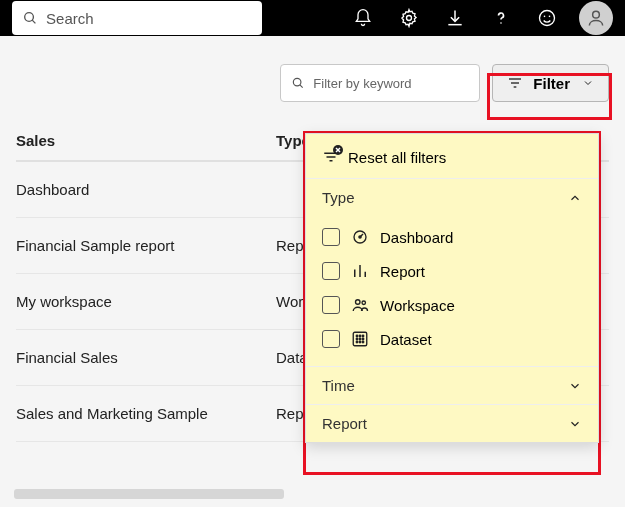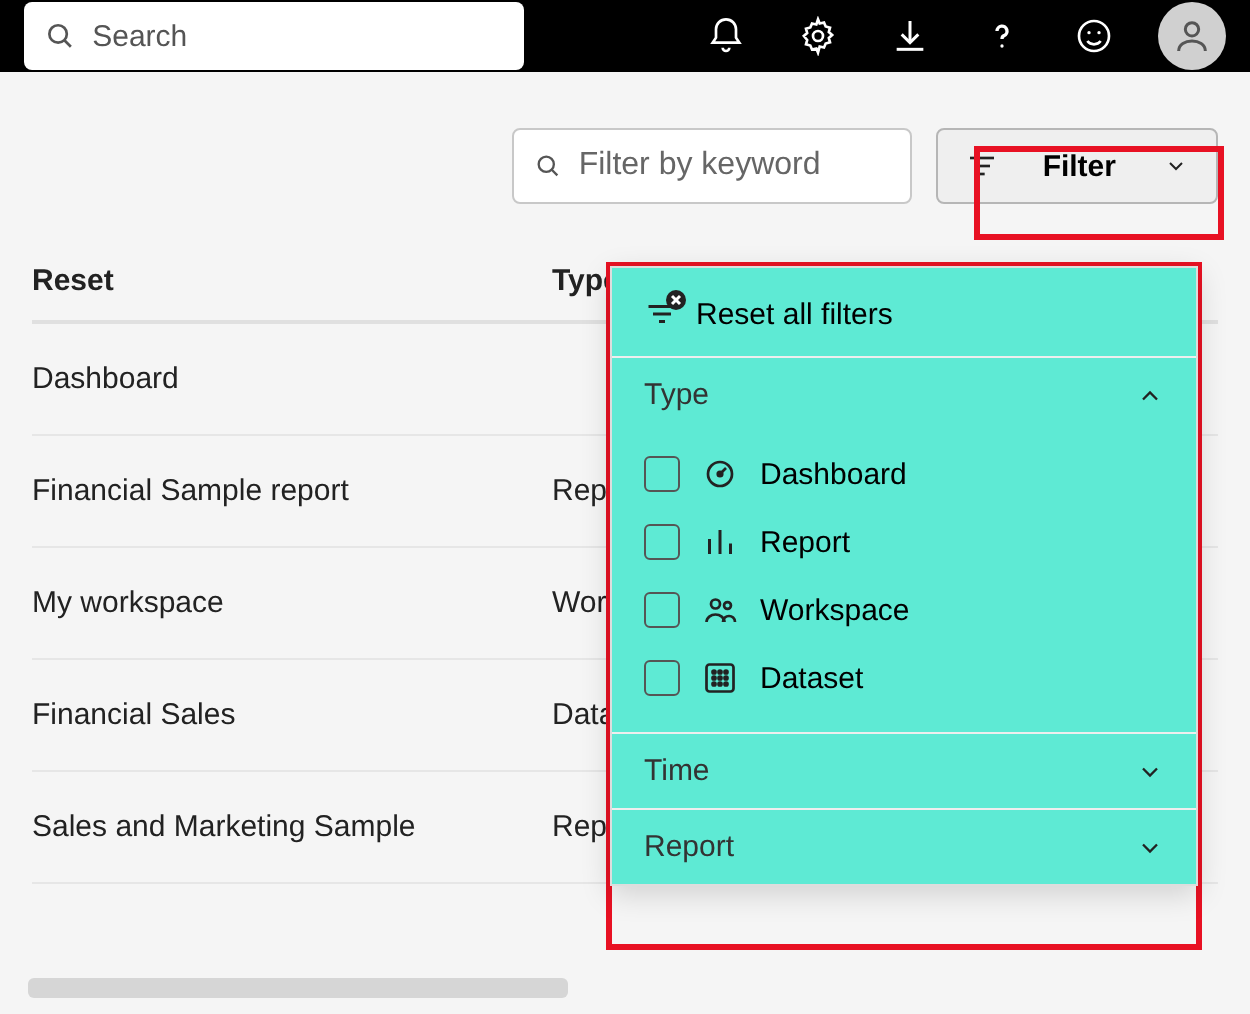--- a/index.html
+++ b/index.html
@@ -67,33 +67,33 @@
     background: #fff;
     height: 38px;
     width: 200px;
     display: flex;
     align-items: center;
     padding: 0 10px;
     gap: 8px;
   }
   .kw-wrap input {
     border: none; outline: none;
-    font-size: 16px;
+    font-size: 13px;
     width: 100%;
   }
   .kw-wrap input::placeholder { color: #666; }
   .filter-btn {
     height: 38px;
     border: 1px solid #b6b6b6;
     background: #efefef;
     border-radius: 4px;
     padding: 0 14px;
     display: flex;
     align-items: center;
-    gap: 22px;
+    gap: 10px;
     font-size: 15px;
     font-weight: 600;
     cursor: pointer;
   }
   .filter-btn .chev { margin-left: 2px; }
 
   
   .red-box {
     position: absolute;
     border: 3px solid #e81123;
@@ -123,21 +123,21 @@
   }
   .col-name { flex: 0 0 260px; }
   .col-type { flex: 0 0 120px; }
 
   
   .filter-panel {
     position: absolute;
     top: 133px;
     left: 305px;
     width: 294px;
-    background: #5eead4;
+    background: #fef9c3;
     border: 1px solid #ddd;
     box-shadow: 0 4px 14px rgba(0,0,0,0.15);
     z-index: 10;
   }
   .fp-reset {
     display: flex;
     align-items: center;
     gap: 8px;
     padding: 14px 16px 12px 16px;
     font-size: 15px;
@@ -259,21 +259,21 @@
     <svg class="chev" width="12" height="12" viewBox="0 0 24 24" fill="none" stroke="#222" stroke-width="2">
         <polyline points="6 9 12 15 18 9"></polyline>
       </svg>
   </button>
 </div>
 
 <div class="red-box" style="top:73px; left:487px; width:125px; height:47px;"></div>
 
 <div class="table">
   <div class="thead">
-    <div class="col-name">Reset</div>
+    <div class="col-name">Sales</div>
     <div class="col-type">Type</div>
   </div>
 
   <div class="trow">
     <div class="col-type">Dashboard</div>
   </div>
   <div class="trow">
     <div class="col-name">Financial Sample report</div>
     <div class="col-type">Report</div>
   </div>

